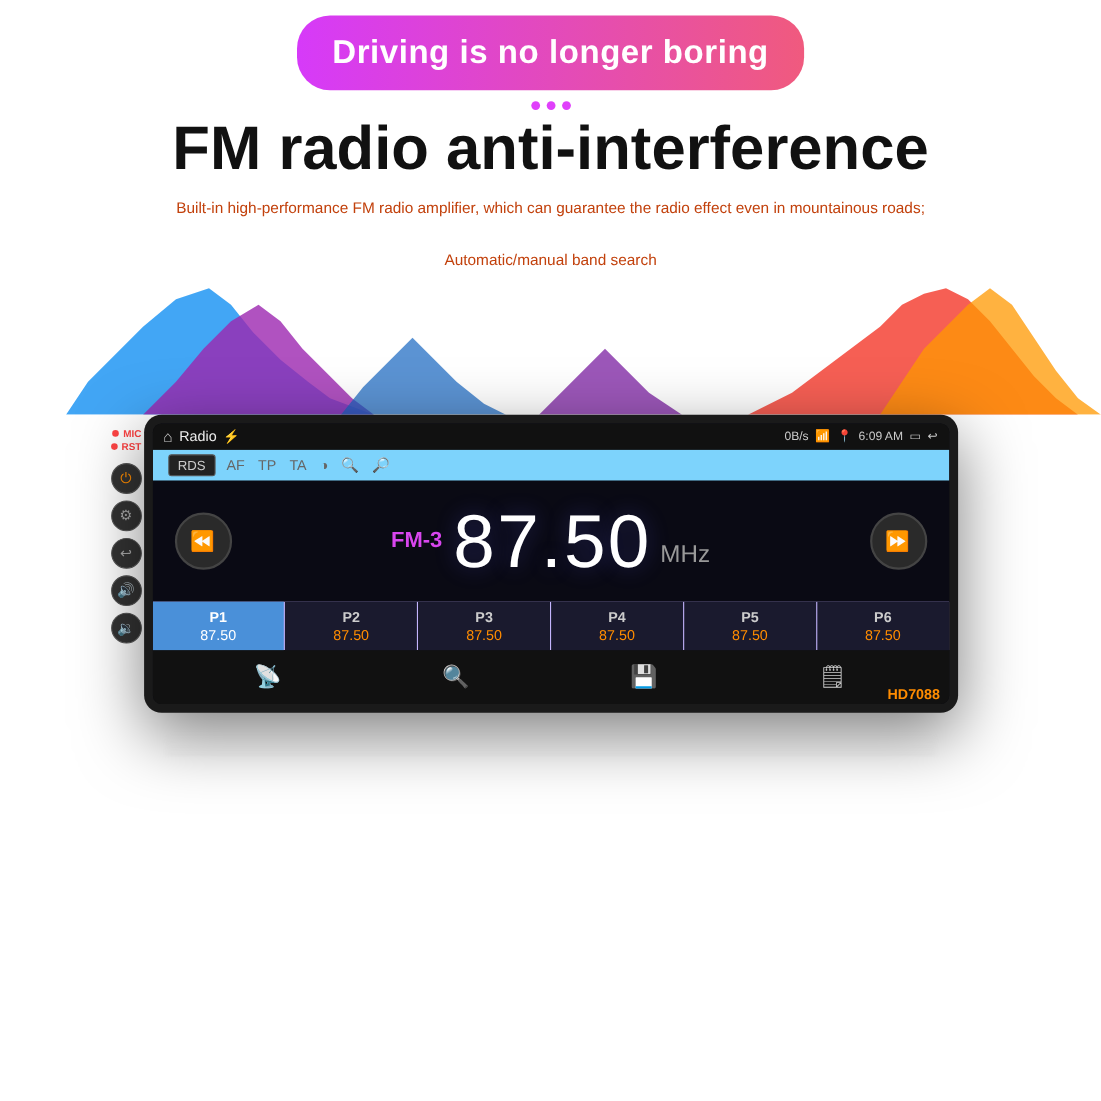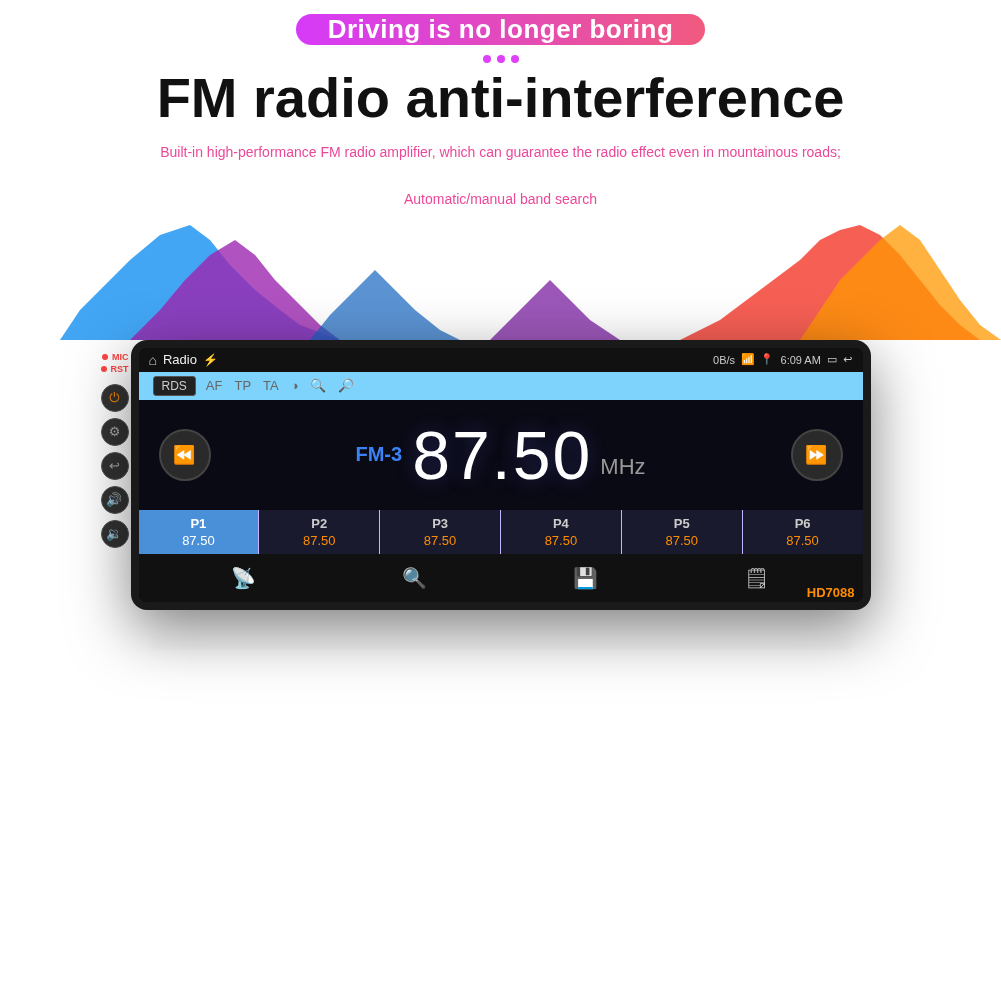--- a/index.html
+++ b/index.html
@@ -16,23 +16,23 @@
     .top-banner {
       display: flex;
       justify-content: center;
       align-items: center;
       padding-top: 14px;
     }
     .banner-pill {
       background: linear-gradient(90deg, #e040fb, #ff6b35, #f06292);
       background: linear-gradient(90deg, #d63af9, #f05a7e);
       border-radius: 30px;
-      padding: 0 32px;
+      padding: 17px 32px;
       color: white;
-      font-size: 26px;
+      font-size: 30px;
       font-weight: bold;
       letter-spacing: 0.5px;
     }
 
     
     .dots-row {
       display: flex;
       justify-content: center;
       gap: 6px;
       margin-top: 10px;
@@ -51,21 +51,21 @@
       font-weight: 900;
       color: #111;
       margin-top: 4px;
       line-height: 1.1;
     }
 
     
     .description {
       text-align: center;
       font-size: 14px;
-      color: #ec4899;
+      color: #c2410c;
       line-height: 1.7;
       margin-top: 12px;
       padding: 0 60px;
     }
 
     
     .waveform-area {
       position: relative;
       height: 120px;
       margin-top: 8px;
@@ -171,21 +171,21 @@
       background: #2a2a2a;
       border: 2px solid #444;
       display: flex;
       align-items: center;
       justify-content: center;
       color: #ccc;
       font-size: 18px;
       cursor: pointer;
     }
     .band-label {
-      color: #3b82f6;
+      color: #d946ef;
       font-size: 20px;
       font-weight: bold;
       margin-right: 10px;
     }
     .freq-display {
       color: white;
       font-size: 68px;
       font-weight: 300;
       letter-spacing: 2px;
       text-shadow: 0 0 20px rgba(100,100,255,0.3);

